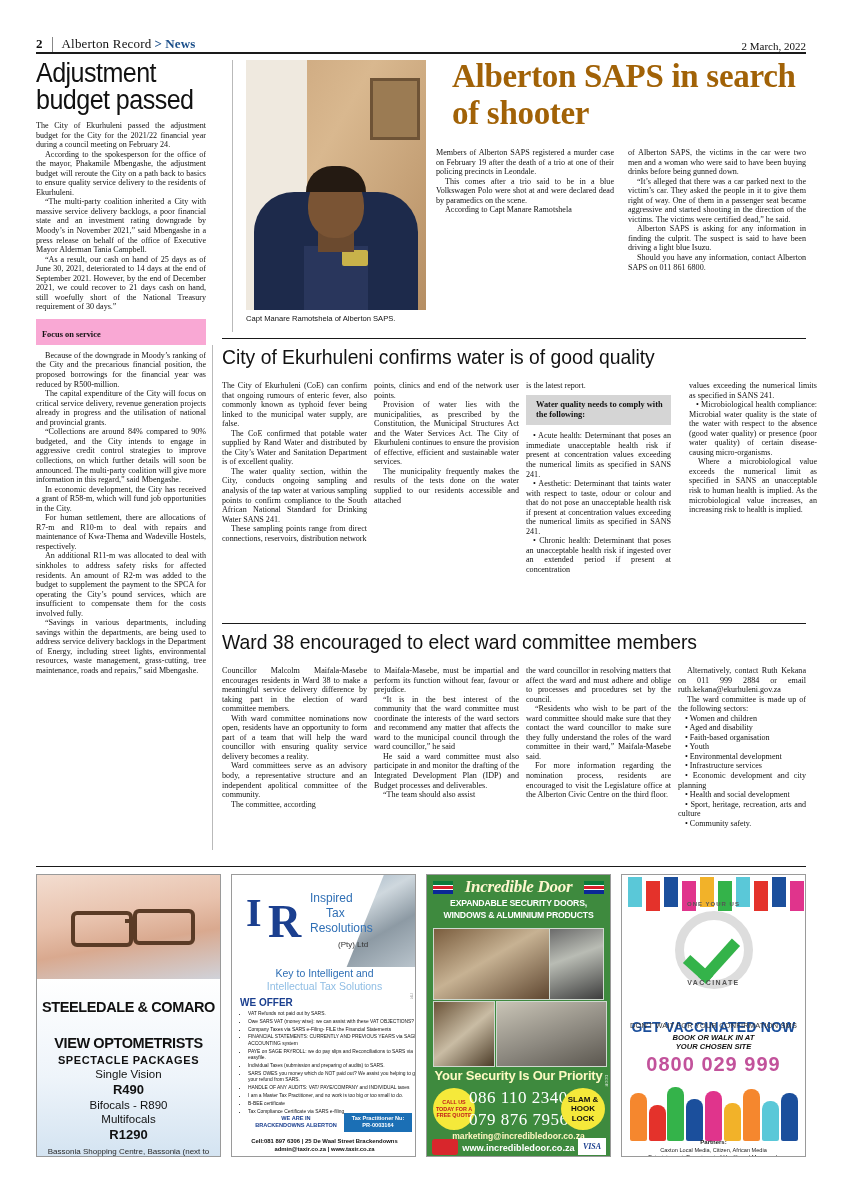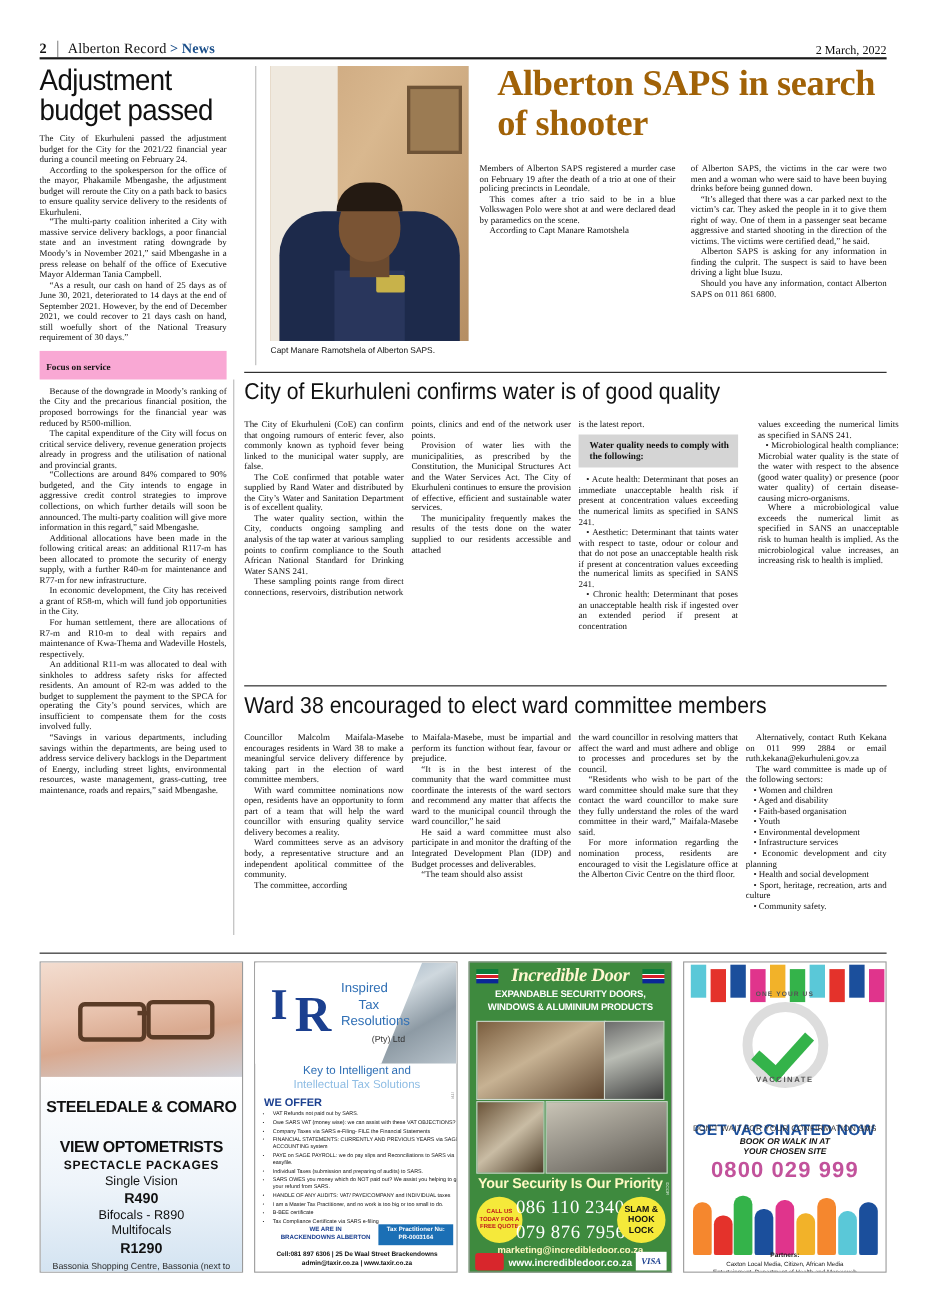--- a/index.html
+++ b/index.html
@@ -196,21 +196,20 @@
       <p>“The multi-party coalition inherited a City with massive service delivery backlogs, a poor financial state and an investment rating downgrade by Moody’s in November 2021,” said Mbengashe in a press release on behalf of the office of Executive Mayor Alderman Tania Campbell.</p>
       <p>“As a result, our cash on hand of 25 days as of June 30, 2021, deteriorated to 14 days at the end of September 2021. However, by the end of December 2021, we could recover to 21 days cash on hand, still woefully short of the National Treasury requirement of 30 days.”</p>
     </div>
     <div class="subhead-bar">
       <span>Focus on service</span>
     </div>
     <div class="body-txt">
       <p>Because of the downgrade in Moody’s ranking of the City and the precarious financial position, the proposed borrowings for the financial year was reduced by R500-million.</p>
       <p>The capital expenditure of the City will focus on critical service delivery, revenue generation projects already in progress and the utilisation of national and provincial grants.</p>
       <p>“Collections are around 84% compared to 90% budgeted, and the City intends to engage in aggressive credit control strategies to improve collections, on which further details will soon be announced. The multi-party coalition will give more information in this regard,” said Mbengashe.</p>
-      <p>Additional allocations have been made in the following critical areas: an additional R117-m has been allocated to promote the security of energy supply, with a further R40-m for maintenance and R77-m for new infrastructure.</p>
       <p>In economic development, the City has received a grant of R58-m, which will fund job opportunities in the City.</p>
       <p>For human settlement, there are allocations of R7-m and R10-m to deal with repairs and maintenance of Kwa-Thema and Wadeville Hostels, respectively.</p>
       <p>An additional R11-m was allocated to deal with sinkholes to address safety risks for affected residents. An amount of R2-m was added to the budget to supplement the payment to the SPCA for operating the City’s pound services, which are insufficient to compensate them for the costs involved fully.</p>
       <p>“Savings in various departments, including savings within the departments, are being used to address service delivery backlogs in the Department of Energy, including street lights, environmental resources, waste management, grass-cutting, tree maintenance, roads and repairs,” said Mbengashe.</p>
     </div>
   </div>
 
   <div class="s2-photo">
     <div class="p-bg"></div>
     <div class="p-wallL"></div>

